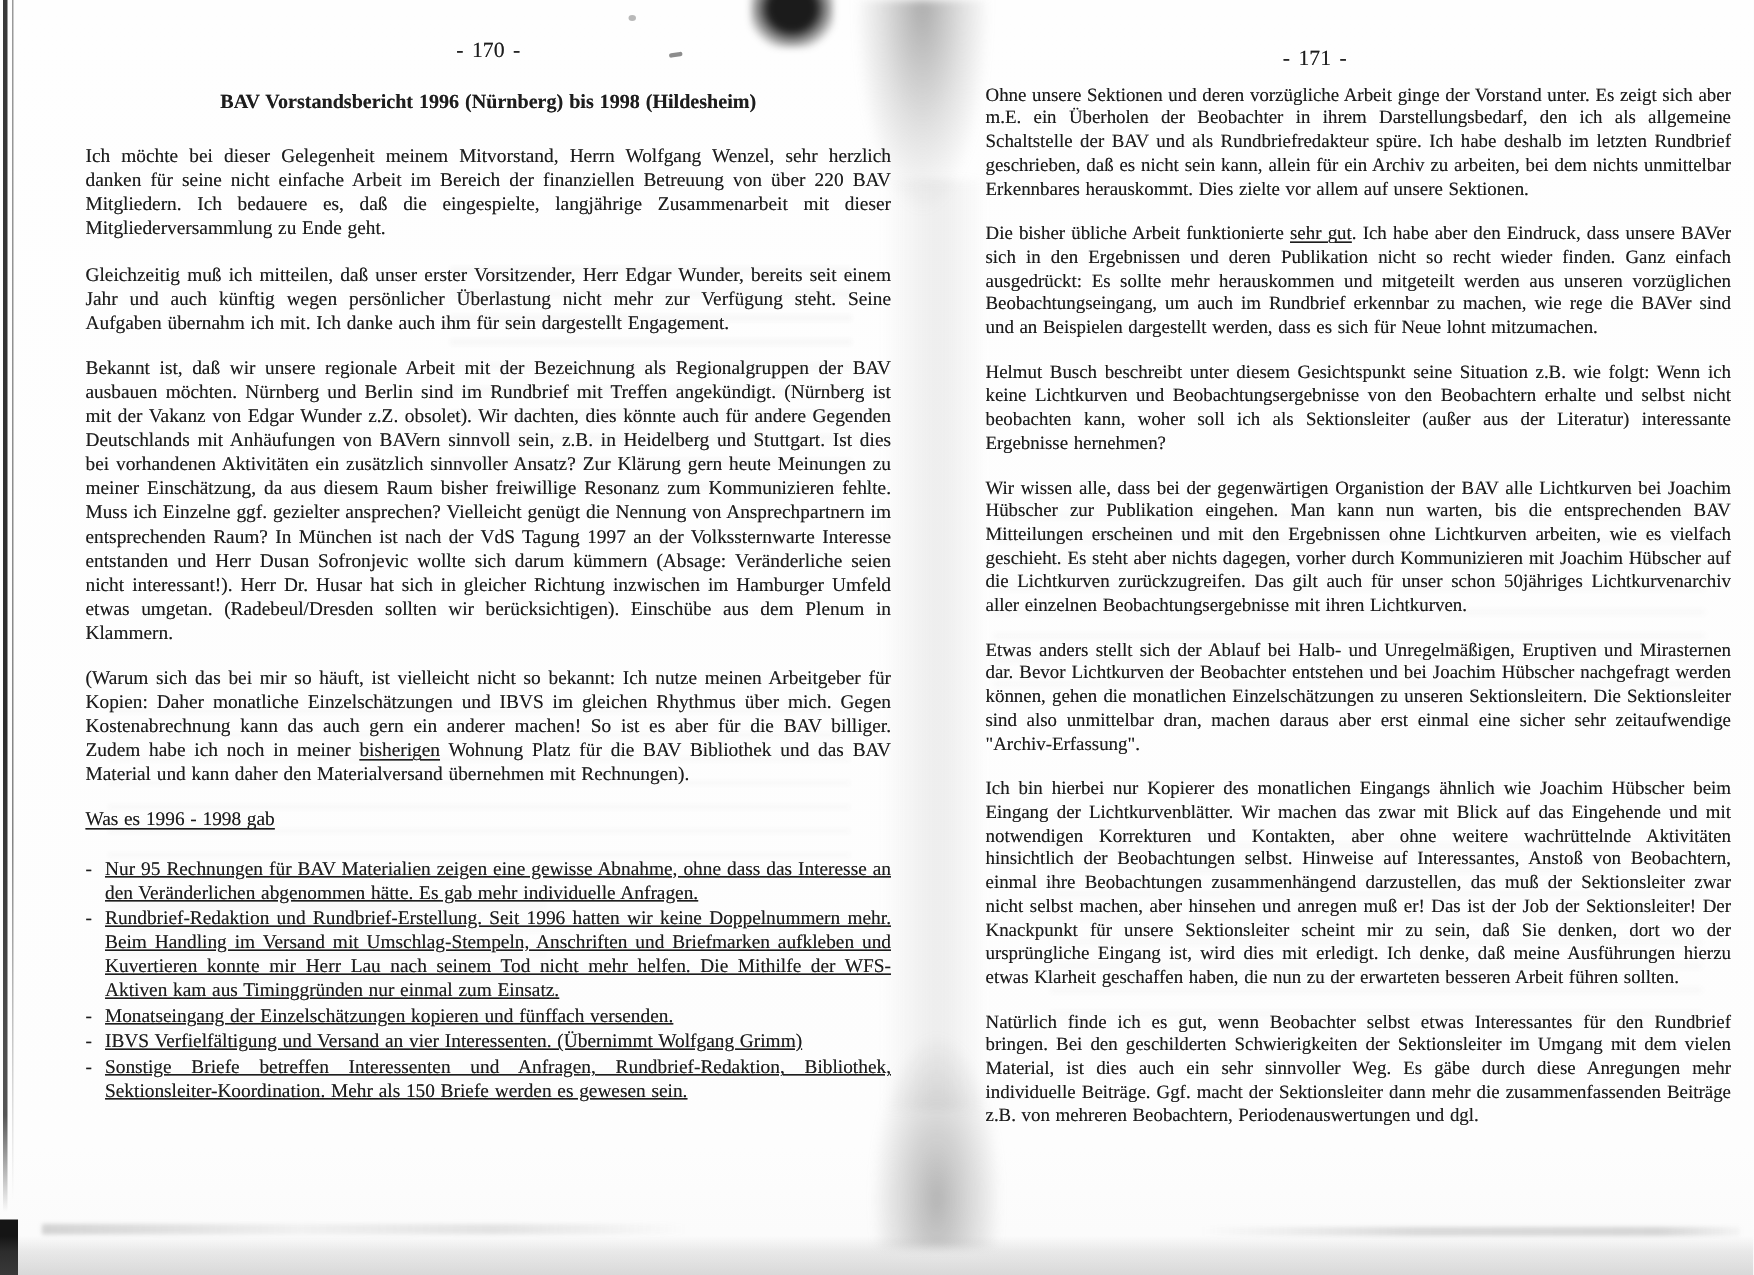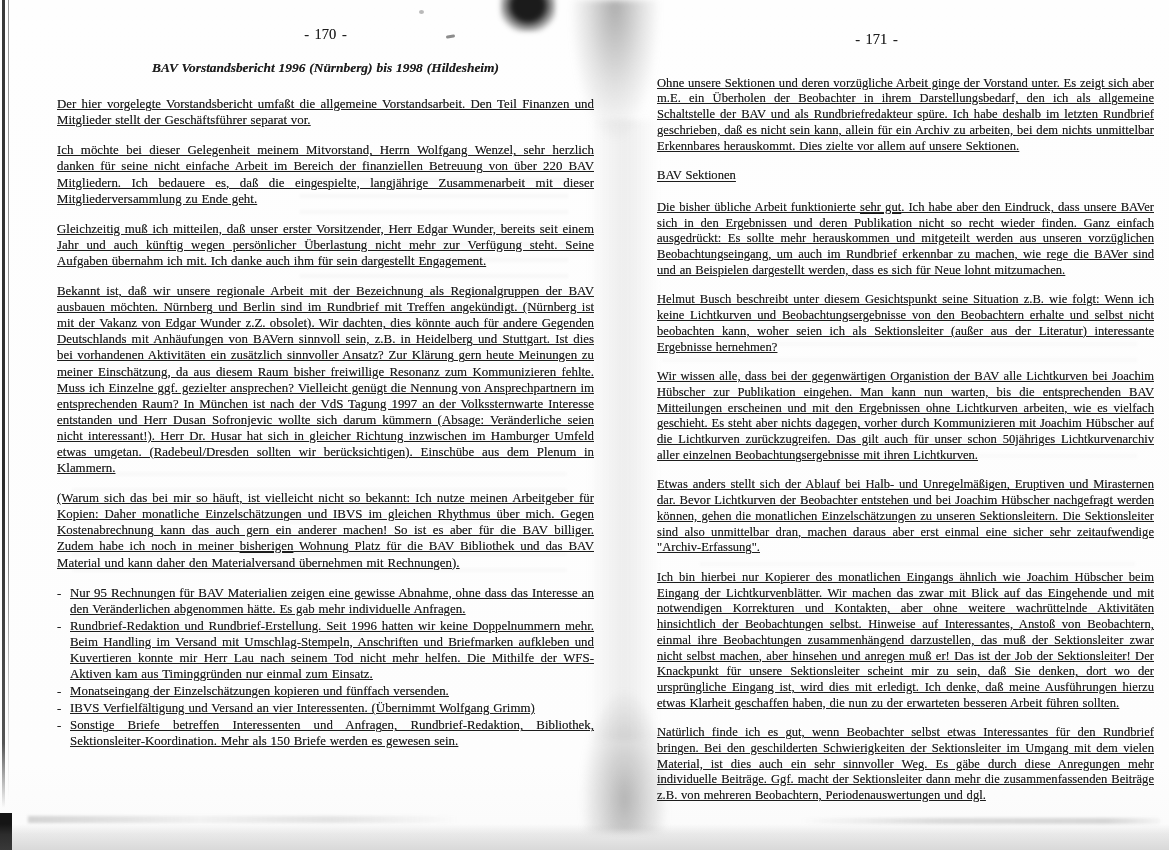--- a/index.html
+++ b/index.html
@@ -95,30 +95,29 @@
   }
   .page-left  { left: 57px;  top: 26px; width: 537px; }
   .page-right { left: 657px; top: 32px; width: 497px; font-size: 12.6px; line-height: 15.7px; }
 
   .pagenum {
     text-align: center;
     font-size: 14.5px;
     margin: 0 0 18px 0;
     word-spacing: 2px;
   }
-  .page-right .pagenum { margin-right: 58px; margin-bottom: 28px; }
+  .page-right .pagenum { margin-right: 58px; margin-bottom: 8px; }
 
   .doc-title {
     text-align: center;
     font-weight: bold;
     font-size: 13.4px;
     margin: 0 0 20px 0;
-    font-style: italic;
-  }
-  p.body-par { margin: 0 0 14px 0; text-decoration: underline; }
+  }
+  p.body-par { margin: 0 0 14px 0; }
   .heading {
     text-decoration: underline;
     text-underline-offset: 2px;
     margin: 2px 0 16px 0;
   }
   .u { text-decoration: underline; text-underline-offset: 2px; }
 
   .bullet-list { margin-top: 2px; }
   .bullet-row { display: flex; margin: 0 0 1px 0; }
   .bullet-marker { flex: none; width: 13px; }
@@ -144,27 +143,27 @@
   <div class="bleed bleed-1"></div>
   <div class="bleed bleed-2"></div>
   <div class="bleed bleed-3"></div>
   <div class="bleed bleed-4"></div>
   <div class="bleed bleed-5"></div>
 
   <div class="page page-left">
     <div class="pagenum">- 170 -</div>
     <div class="doc-title">BAV Vorstandsbericht 1996 (Nürnberg) bis 1998 (Hildesheim)</div>
 
-    <p class="body-par">Der hier vorgelegte Vorstandsbericht umfaßt die allgemeine Vorstandsarbeit. Den Teil Finanzen und Mitglieder stellt der Geschäftsführer separat vor.</p>
     <p class="body-par">Ich möchte bei dieser Gelegenheit meinem Mitvorstand, Herrn Wolfgang Wenzel, sehr herzlich danken für seine nicht einfache Arbeit im Bereich der finanziellen Betreuung von über 220 BAV Mitgliedern. Ich bedauere es, daß die eingespielte, langjährige Zusammenarbeit mit dieser Mitgliederversammlung zu Ende geht.</p>
     <p class="body-par">Gleichzeitig muß ich mitteilen, daß unser erster Vorsitzender, Herr Edgar Wunder, bereits seit einem Jahr und auch künftig wegen persönlicher Überlastung nicht mehr zur Verfügung steht. Seine Aufgaben übernahm ich mit. Ich danke auch ihm für sein dargestellt Engagement.</p>
     <p class="body-par">Bekannt ist, daß wir unsere regionale Arbeit mit der Bezeichnung als Regionalgruppen der BAV ausbauen möchten. Nürnberg und Berlin sind im Rundbrief mit Treffen angekündigt. (Nürnberg ist mit der Vakanz von Edgar Wunder z.Z. obsolet). Wir dachten, dies könnte auch für andere Gegenden Deutschlands mit Anhäufungen von BAVern sinnvoll sein, z.B. in Heidelberg und Stuttgart. Ist dies bei vorhandenen Aktivitäten ein zusätzlich sinnvoller Ansatz? Zur Klärung gern heute Meinungen zu meiner Einschätzung, da aus diesem Raum bisher freiwillige Resonanz zum Kommunizieren fehlte. Muss ich Einzelne ggf. gezielter ansprechen? Vielleicht genügt die Nennung von Ansprechpartnern im entsprechenden Raum? In München ist nach der VdS Tagung 1997 an der Volkssternwarte Interesse entstanden und Herr Dusan Sofronjevic wollte sich darum kümmern (Absage: Veränderliche seien nicht interessant!). Herr Dr. Husar hat sich in gleicher Richtung inzwischen im Hamburger Umfeld etwas umgetan. (Radebeul/Dresden sollten wir berücksichtigen). Einschübe aus dem Plenum in Klammern.</p>
 
     <p class="body-par"><span>(Warum sich das bei mir so häuft, ist vielleicht nicht so bekannt: Ich nutze meinen Arbeitgeber für Kopien: Daher monatliche Einzelschätzungen und IBVS im gleichen Rhythmus über mich. Gegen Kostenabrechnung kann das auch gern ein anderer machen! So ist es aber für die BAV billiger. Zudem habe ich noch in meiner </span><span class="u">bisherigen</span><span> Wohnung Platz für die BAV Bibliothek und das BAV Material und kann daher den Materialversand übernehmen mit Rechnungen).</span></p>
 
+    <div class="heading">Was es 1996 - 1998 gab</div>
     <div class="bullet-list">
       <div class="bullet-row">
         <span class="bullet-marker">-</span>
         <span class="bullet-text">Nur 95 Rechnungen für BAV Materialien zeigen eine gewisse Abnahme, ohne dass das Interesse an den Veränderlichen abgenommen hätte. Es gab mehr individuelle Anfragen.</span>
       </div>
       <div class="bullet-row">
         <span class="bullet-marker">-</span>
         <span class="bullet-text">Rundbrief-Redaktion und Rundbrief-Erstellung. Seit 1996 hatten wir keine Doppelnummern mehr. Beim Handling im Versand mit Umschlag-Stempeln, Anschriften und Briefmarken aufkleben und Kuvertieren konnte mir Herr Lau nach seinem Tod nicht mehr helfen. Die Mithilfe der WFS-Aktiven kam aus Timinggründen nur einmal zum Einsatz.</span>
       </div>
       <div class="bullet-row">
@@ -180,24 +179,23 @@
         <span class="bullet-text">Sonstige Briefe betreffen Interessenten und Anfragen, Rundbrief-Redaktion, Bibliothek, Sektionsleiter-Koordination. Mehr als 150 Briefe werden es gewesen sein.</span>
       </div>
     </div>
   </div>
 
   <div class="page page-right">
     <div class="pagenum">- 171 -</div>
 
     <p class="body-par">Ohne unsere Sektionen und deren vorzügliche Arbeit ginge der Vorstand unter. Es zeigt sich aber m.E. ein Überholen der Beobachter in ihrem Darstellungsbedarf, den ich als allgemeine Schaltstelle der BAV und als Rundbriefredakteur spüre. Ich habe deshalb im letzten Rundbrief geschrieben, daß es nicht sein kann, allein für ein Archiv zu arbeiten, bei dem nichts unmittelbar Erkennbares herauskommt. Dies zielte vor allem auf unsere Sektionen.</p>
 
-    <div class="heading">BAV Sektionen</div>
 
     <p class="body-par"><span>Die bisher übliche Arbeit funktionierte </span><span class="u">sehr gut</span><span>. Ich habe aber den Eindruck, dass unsere BAVer sich in den Ergebnissen und deren Publikation nicht so recht wieder finden. Ganz einfach ausgedrückt: Es sollte mehr herauskommen und mitgeteilt werden aus unseren vorzüglichen Beobachtungseingang, um auch im Rundbrief erkennbar zu machen, wie rege die BAVer sind und an Beispielen dargestellt werden, dass es sich für Neue lohnt mitzumachen.</span></p>
 
-    <p class="body-par">Helmut Busch beschreibt unter diesem Gesichtspunkt seine Situation z.B. wie folgt: Wenn ich keine Lichtkurven und Beobachtungsergebnisse von den Beobachtern erhalte und selbst nicht beobachten kann, woher seien ich als Sektionsleiter (außer aus der Literatur) interessante Ergebnisse hernehmen?</p>
+    <p class="body-par">Helmut Busch beschreibt unter diesem Gesichtspunkt seine Situation z.B. wie folgt: Wenn ich keine Lichtkurven und Beobachtungsergebnisse von den Beobachtern erhalte und selbst nicht beobachten kann, woher soll ich als Sektionsleiter (außer aus der Literatur) interessante Ergebnisse hernehmen?</p>
     <p class="body-par">Wir wissen alle, dass bei der gegenwärtigen Organistion der BAV alle Lichtkurven bei Joachim Hübscher zur Publikation eingehen. Man kann nun warten, bis die entsprechenden BAV Mitteilungen erscheinen und mit den Ergebnissen ohne Lichtkurven arbeiten, wie es vielfach geschieht. Es steht aber nichts dagegen, vorher durch Kommunizieren mit Joachim Hübscher auf die Lichtkurven zurückzugreifen. Das gilt auch für unser schon 50jähriges Lichtkurvenarchiv aller einzelnen Beobachtungsergebnisse mit ihren Lichtkurven.</p>
     <p class="body-par">Etwas anders stellt sich der Ablauf bei Halb- und Unregelmäßigen, Eruptiven und Mirasternen dar. Bevor Lichtkurven der Beobachter entstehen und bei Joachim Hübscher nachgefragt werden können, gehen die monatlichen Einzelschätzungen zu unseren Sektionsleitern. Die Sektionsleiter sind also unmittelbar dran, machen daraus aber erst einmal eine sicher sehr zeitaufwendige "Archiv-Erfassung".</p>
     <p class="body-par">Ich bin hierbei nur Kopierer des monatlichen Eingangs ähnlich wie Joachim Hübscher beim Eingang der Lichtkurvenblätter. Wir machen das zwar mit Blick auf das Eingehende und mit notwendigen Korrekturen und Kontakten, aber ohne weitere wachrüttelnde Aktivitäten hinsichtlich der Beobachtungen selbst. Hinweise auf Interessantes, Anstoß von Beobachtern, einmal ihre Beobachtungen zusammenhängend darzustellen, das muß der Sektionsleiter zwar nicht selbst machen, aber hinsehen und anregen muß er! Das ist der Job der Sektionsleiter! Der Knackpunkt für unsere Sektionsleiter scheint mir zu sein, daß Sie denken, dort wo der ursprüngliche Eingang ist, wird dies mit erledigt. Ich denke, daß meine Ausführungen hierzu etwas Klarheit geschaffen haben, die nun zu der erwarteten besseren Arbeit führen sollten.</p>
     <p class="body-par">Natürlich finde ich es gut, wenn Beobachter selbst etwas Interessantes für den Rundbrief bringen. Bei den geschilderten Schwierigkeiten der Sektionsleiter im Umgang mit dem vielen Material, ist dies auch ein sehr sinnvoller Weg. Es gäbe durch diese Anregungen mehr individuelle Beiträge. Ggf. macht der Sektionsleiter dann mehr die zusammenfassenden Beiträge z.B. von mehreren Beobachtern, Periodenauswertungen und dgl.</p>
   </div>
 
 </div>
 
 </body></html>

